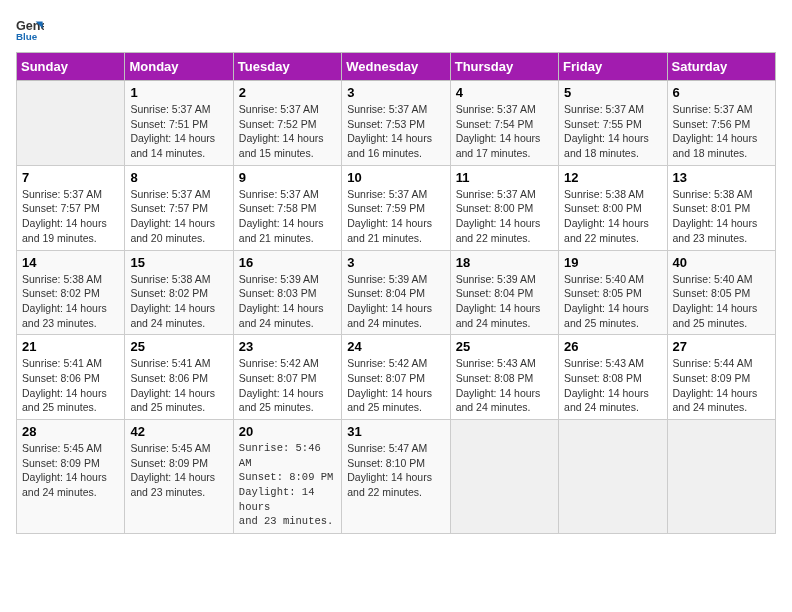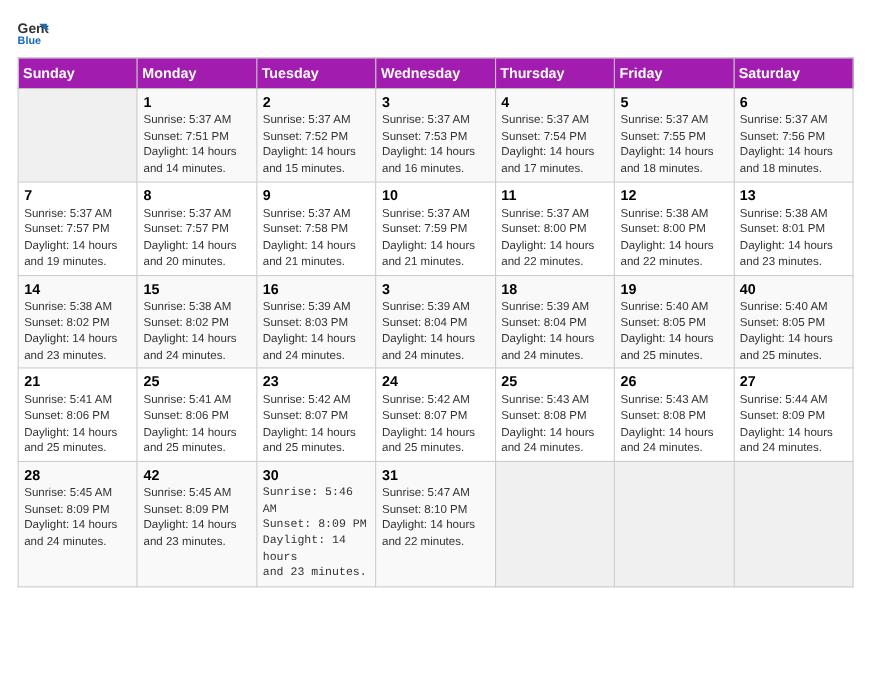--- a/index.html
+++ b/index.html
@@ -318,21 +318,21 @@
 and 24 minutes.</div>
         </td>
         <td>
           <span class="day-num">42</span>
           <div class="cell-text" style="white-space: pre-line;">Sunrise: 5:45 AM
 Sunset: 8:09 PM
 Daylight: 14 hours
 and 23 minutes.</div>
         </td>
         <td>
-          <span class="day-num">30</span>
+          <span class="day-num">20</span>
           <div class="cell-text" style="white-space: pre-line; font-family: Liberation Mono, monospace;">Sunrise: 5:46 AM
 Sunset: 8:09 PM
 Daylight: 14 hours
 and 23 minutes.</div>
         </td>
         <td>
           <span class="day-num">31</span>
           <div class="cell-text" style="white-space: pre-line;">Sunrise: 5:47 AM
 Sunset: 8:10 PM
 Daylight: 14 hours

